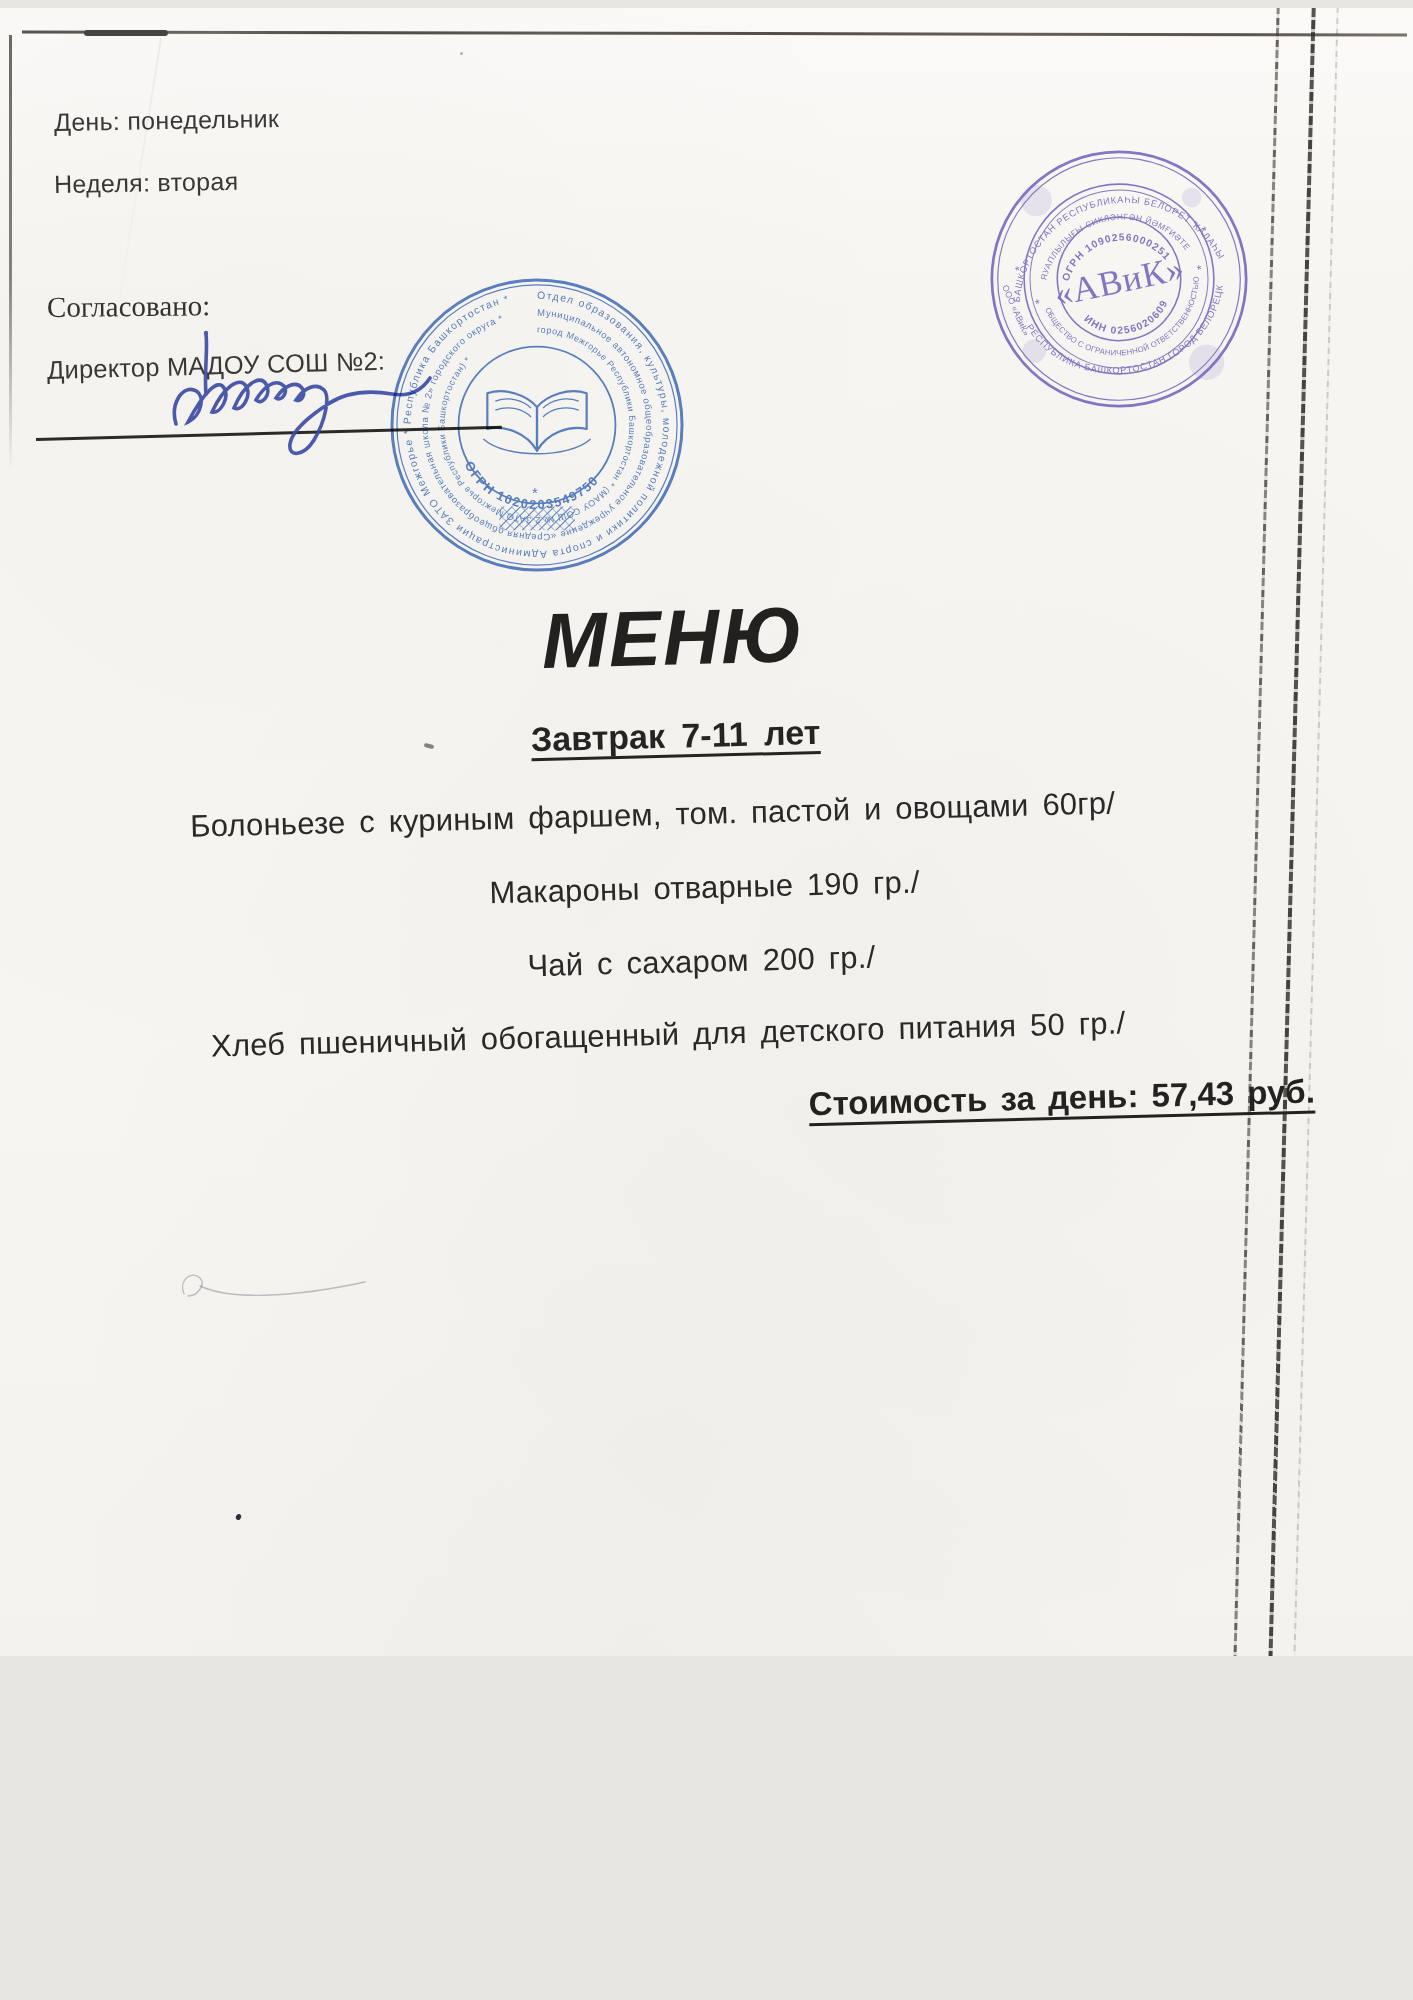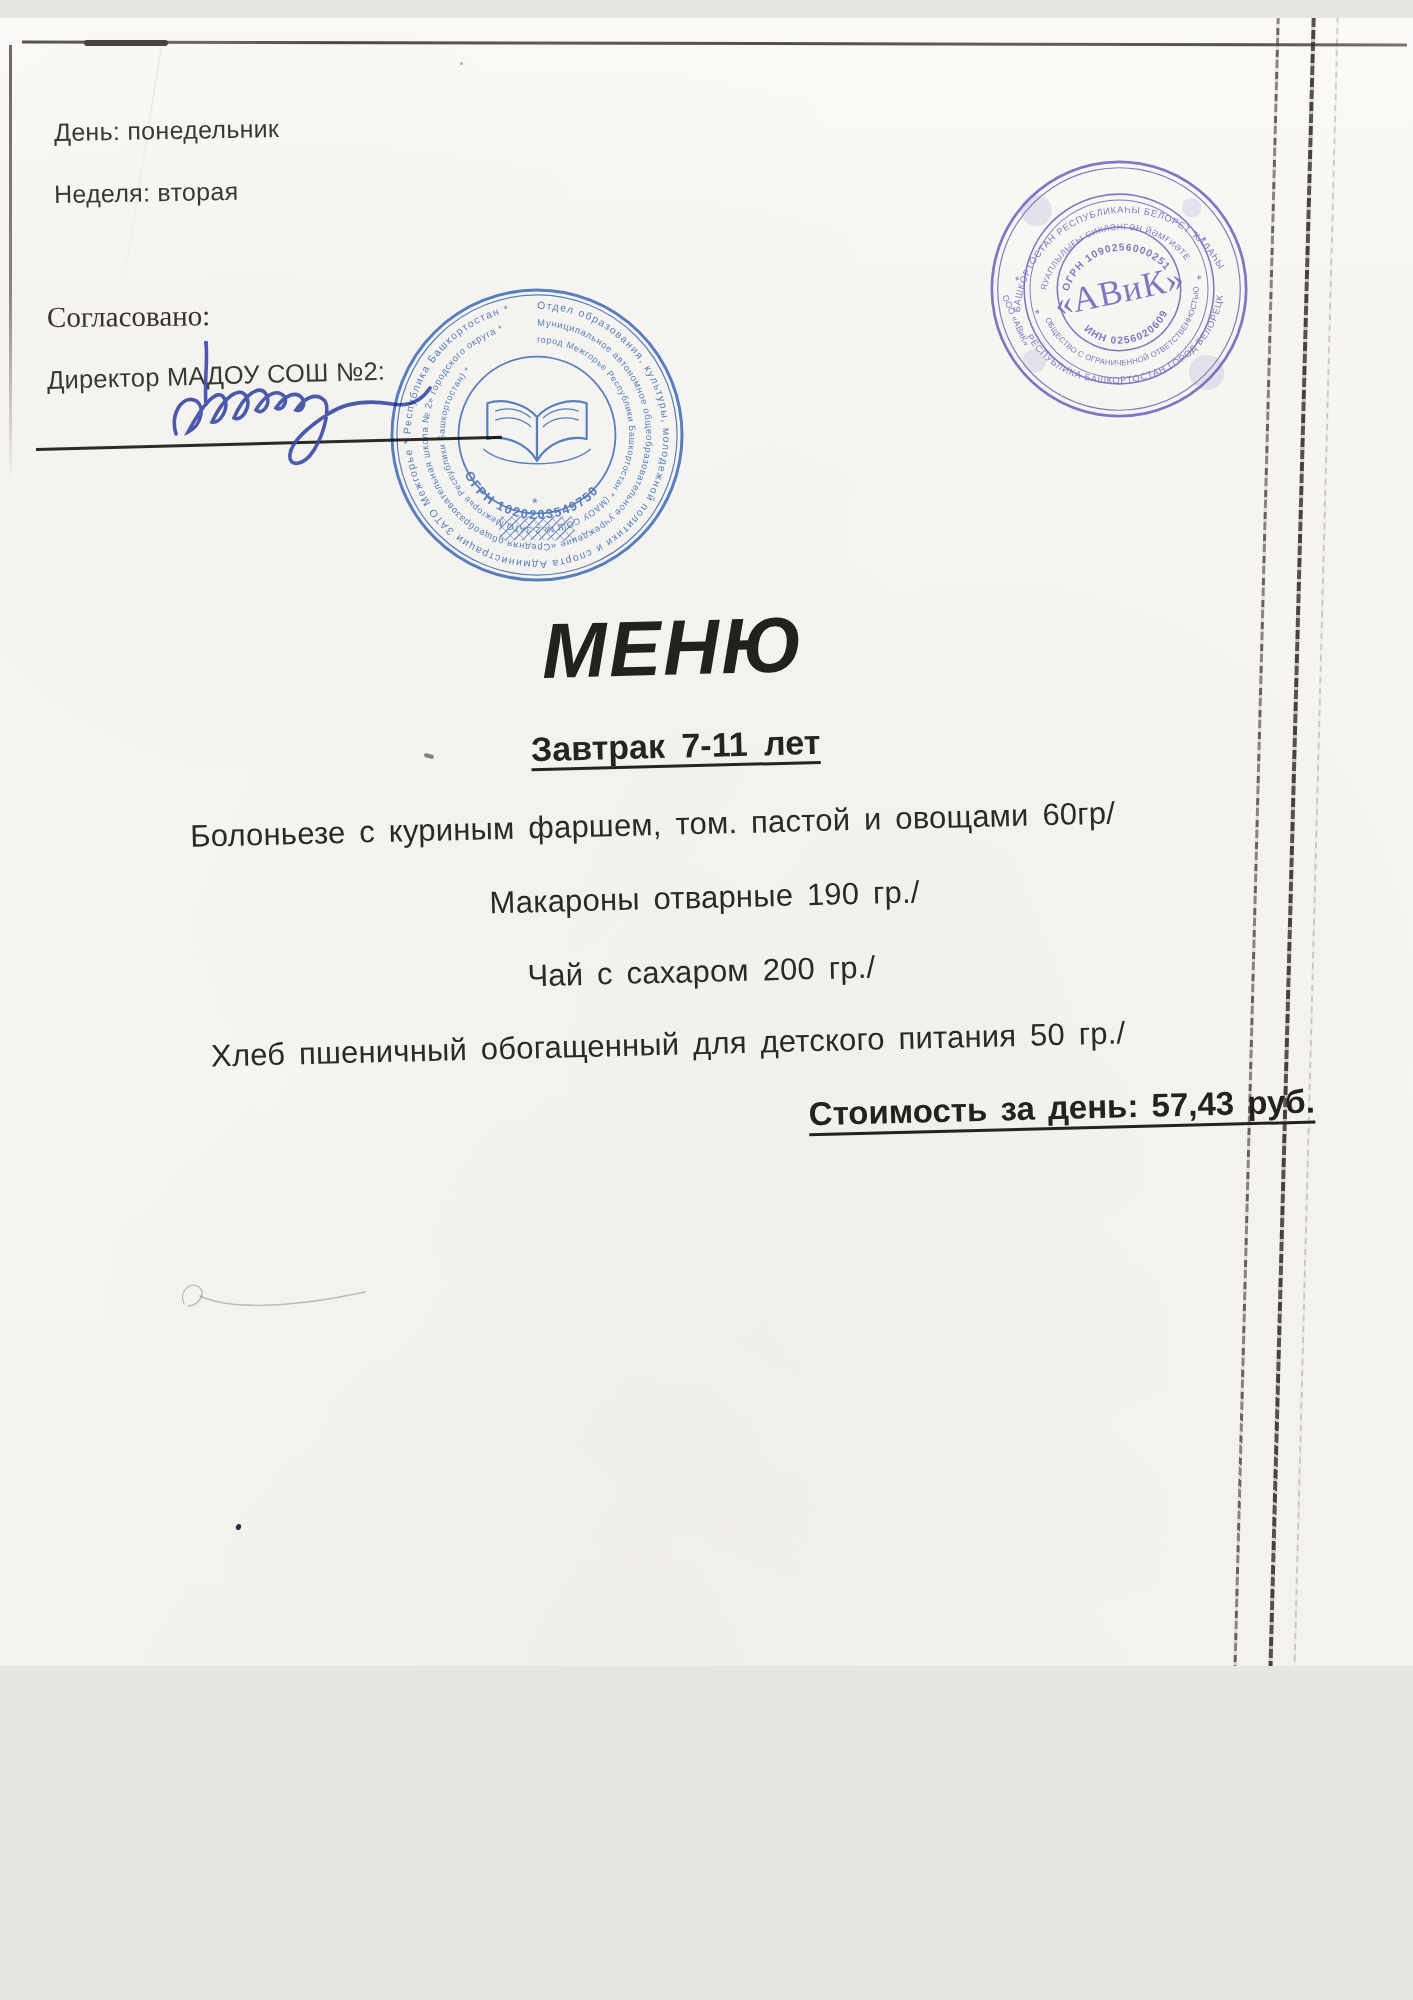--- a/index.html
+++ b/index.html
@@ -1,19 +1,19 @@
 <!DOCTYPE html>
 <html><head>
 <meta charset="utf-8">
 <style>
   html,body{margin:0;padding:0;background:#e8e6e2;}
   .page{
     position:relative;
     width:1413px;height:1648px;
-    margin:18px auto;
+    margin:8px auto;
     overflow:hidden;
     background:
       radial-gradient(ellipse at 18% 22%, rgba(0,0,0,0.012), transparent 45%),
       radial-gradient(ellipse at 70% 60%, rgba(0,0,0,0.015), transparent 50%),
       radial-gradient(ellipse at 45% 90%, rgba(60,50,30,0.02), transparent 55%),
       linear-gradient(180deg,#fbfaf8 0%,#f7f5f1 18%,#f7f5f2 62%,#f4f2ee 100%);
     font-family:"Liberation Sans","DejaVu Sans",sans-serif;
     color:#2f2d2b;
   }
   .abs{position:absolute;}

